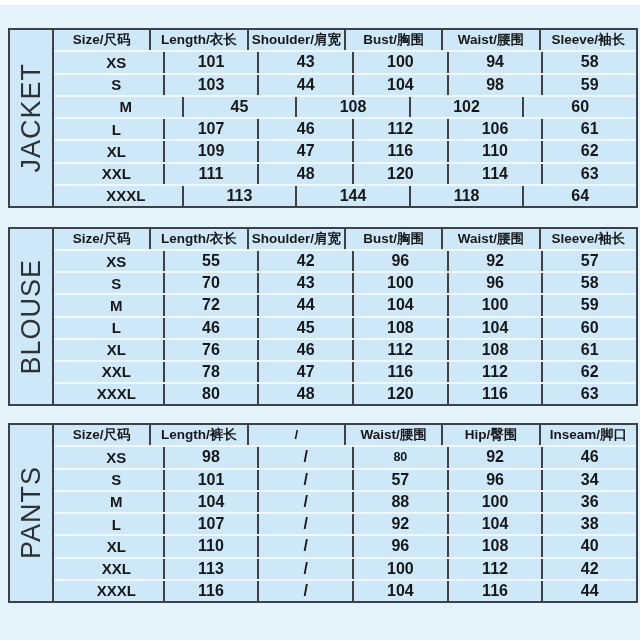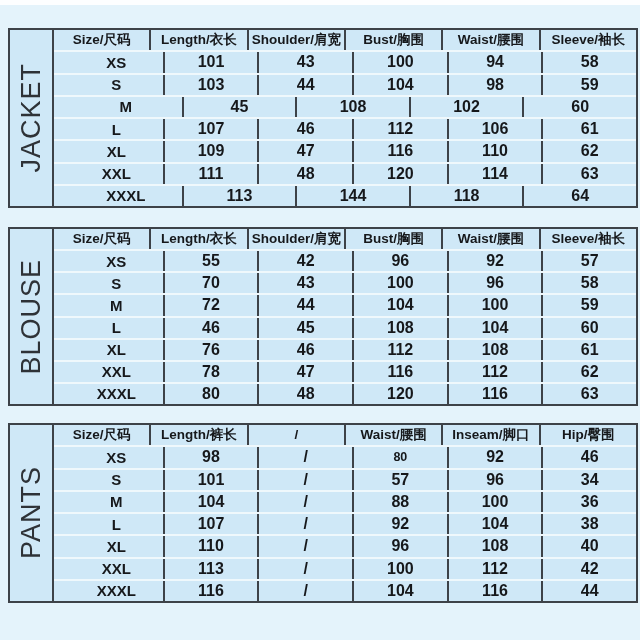--- a/index.html
+++ b/index.html
@@ -213,22 +213,22 @@
     <div class="section section-2">
       <div class="label-col">
         <div class="vlabel">PANTS</div>
       </div>
       <div class="grid">
         <div class="row header">
           <div class="cell header-cell">Size/尺码</div>
           <div class="cell header-cell">Length/裤长</div>
           <div class="cell header-cell">/</div>
           <div class="cell header-cell">Waist/腰围</div>
+          <div class="cell header-cell">Hip/臀围</div>
           <div class="cell header-cell">Inseam/脚口</div>
-          <div class="cell header-cell">Hip/臀围</div>
         </div>
         <div class="row">
           <div class="cell size-cell">XS</div>
           <div class="cell value-cell">98</div>
           <div class="cell value-cell">/</div>
           <div class="cell value-cell small">80</div>
           <div class="cell value-cell">92</div>
           <div class="cell value-cell">46</div>
         </div>
         <div class="row">

